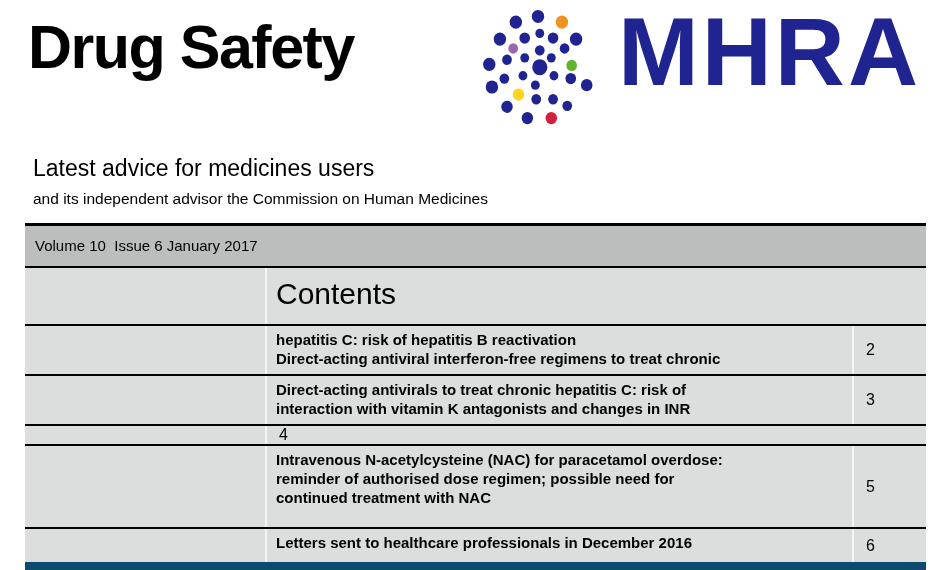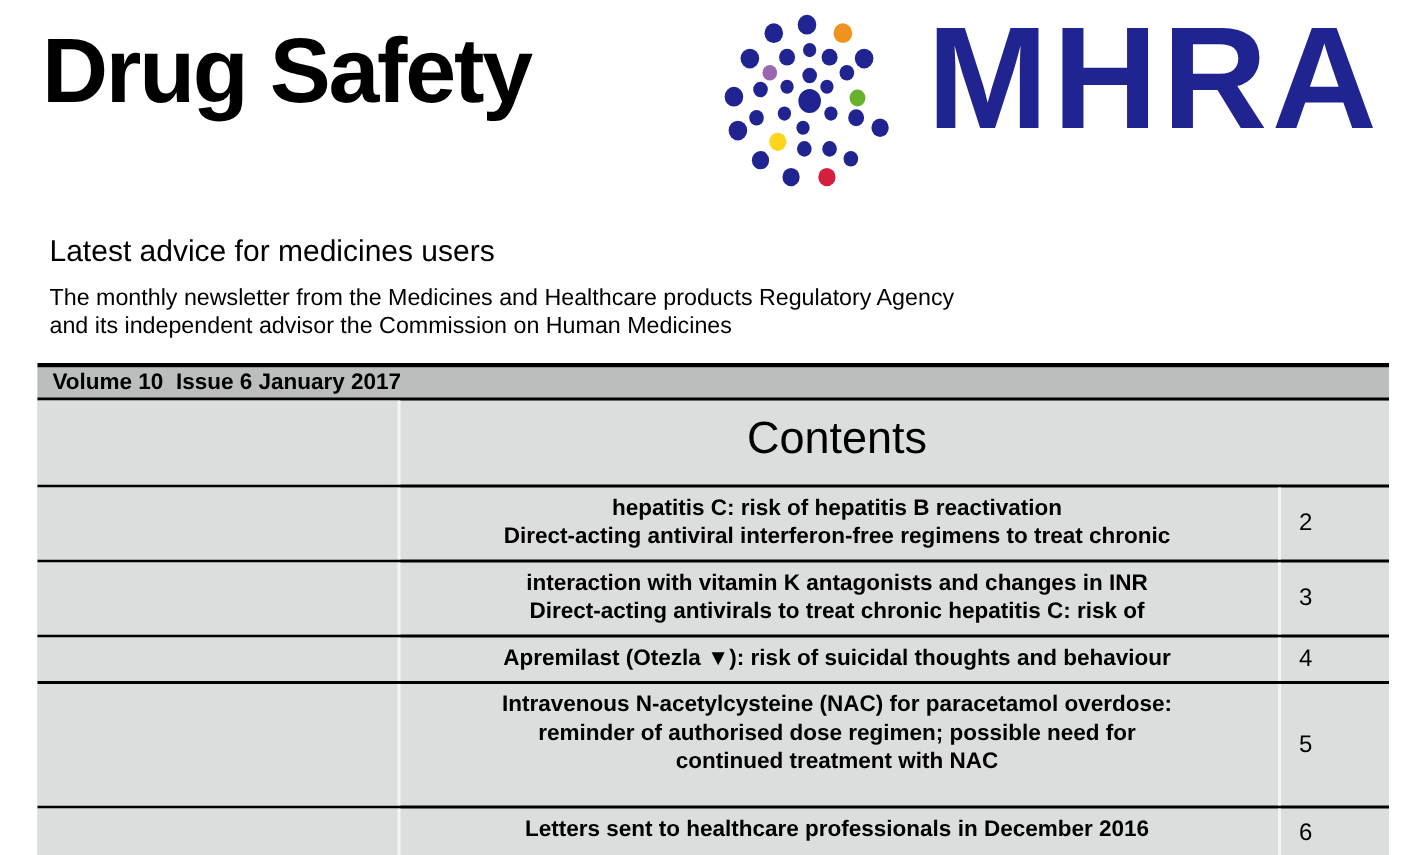--- a/index.html
+++ b/index.html
@@ -22,32 +22,32 @@
   .dot{fill:var(--mhra-blue);}
   .dot-orange{fill:#f0921e;}
   .dot-purple{fill:#9a68ae;}
   .dot-green{fill:#65b32d;}
   .dot-yellow{fill:#ffd41f;}
   .dot-red{fill:#d41f3f;}
   .wordmark{font-size:97px;font-weight:bold;color:var(--mhra-blue);
             line-height:1;margin-left:18px;margin-top:-5px;letter-spacing:3px;}
 
   
-  .subtitle{margin-left:33px;font-size:20px;line-height:32px;}
+  .subtitle{margin-left:33px;font-size:23px;line-height:32px;}
   .tagline{margin-left:33px;margin-top:5px;font-size:15.5px;line-height:19px;}
 
   
   .toc{margin:15px 10px 0 25px;width:901px;border-top:3px solid #000;background:var(--table-gray);}
   .issue-bar{background:var(--bar-gray);border-bottom:2px solid #000;
-             font-size:15px;font-weight:bold;padding:2px 10px;line-height:16px;}
+             font-size:15px;font-weight:normal;padding:12px 10px;line-height:16px;}
   .toc-row{display:grid;grid-template-columns:240px 1fr 74px;border-bottom:2px solid #000;}
-  .toc-row.last{border-bottom:3px solid #0c4a6e;}
+  .toc-row.last{border-bottom:8px solid #0c4a6e;}
   .toc-row.footer{border-bottom:none;}
   .col-left{background:var(--table-gray);}
-  .col-main{border-left:2px solid var(--divider);padding:4px 12px 6px 9px;text-align:center;}
+  .col-main{border-left:2px solid var(--divider);padding:4px 12px 6px 9px;}
   .col-page{border-left:2px solid var(--divider);display:flex;align-items:center;
             padding-left:12px;font-size:16px;}
   .col-page.no-divider{border-left:none;}
   .toc-heading{font-size:30px;font-weight:normal;line-height:34px;padding:5px 0 7px 0;}
   .entry-line{font-size:15px;font-weight:bold;line-height:19px;white-space:nowrap;}
   .row-tall .col-main{padding-bottom:10px;}
   .row-nac .col-main{padding-bottom:20px;}
 </style>
 </head>
 <body>
@@ -92,21 +92,20 @@
         <circle class="dot" cx="58" cy="117" r="6.5"></circle>
         <circle class="dot dot-red" cx="85" cy="117" r="6.5"></circle>
       </svg>
       <span class="wordmark">MHRA</span>
     </div>
   </header>
 
   <div class="subtitle">Latest advice for medicines users</div>
 
   <div class="tagline">
-    <div>The monthly newsletter from the Medicines and Healthcare products Regulatory Agency</div>
     <div>and its independent advisor the Commission on Human Medicines</div>
   </div>
 
   <section class="toc">
 
     <div class="issue-bar">Volume 10&nbsp; Issue 6 January 2017</div>
 
     <div class="toc-row">
       <div class="col-left"></div>
       <div class="col-main">
@@ -120,31 +119,28 @@
       <div class="col-main">
         <div class="entry-line">hepatitis C: risk of hepatitis B reactivation</div>
         <div class="entry-line">Direct-acting antiviral interferon-free regimens to treat chronic</div>
       </div>
       <div class="col-page">2</div>
     </div>
 
     <div class="toc-row">
       <div class="col-left"></div>
       <div class="col-main">
+        <div class="entry-line">Direct-acting antivirals to treat chronic hepatitis C: risk of</div>
         <div class="entry-line">interaction with vitamin K antagonists and changes in INR</div>
-        <div class="entry-line">Direct-acting antivirals to treat chronic hepatitis C: risk of</div>
       </div>
       <div class="col-page">3</div>
     </div>
 
     <div class="toc-row">
       <div class="col-left"></div>
-      <div class="col-main">
-        <div class="entry-line">Apremilast (Otezla ▼): risk of suicidal thoughts and behaviour</div>
-      </div>
       <div class="col-page">4</div>
     </div>
 
     <div class="toc-row row-nac">
       <div class="col-left"></div>
       <div class="col-main">
         <div class="entry-line">Intravenous N-acetylcysteine (NAC) for paracetamol overdose:</div>
         <div class="entry-line">reminder of authorised dose regimen; possible need for</div>
         <div class="entry-line">continued treatment with NAC</div>
       </div>

